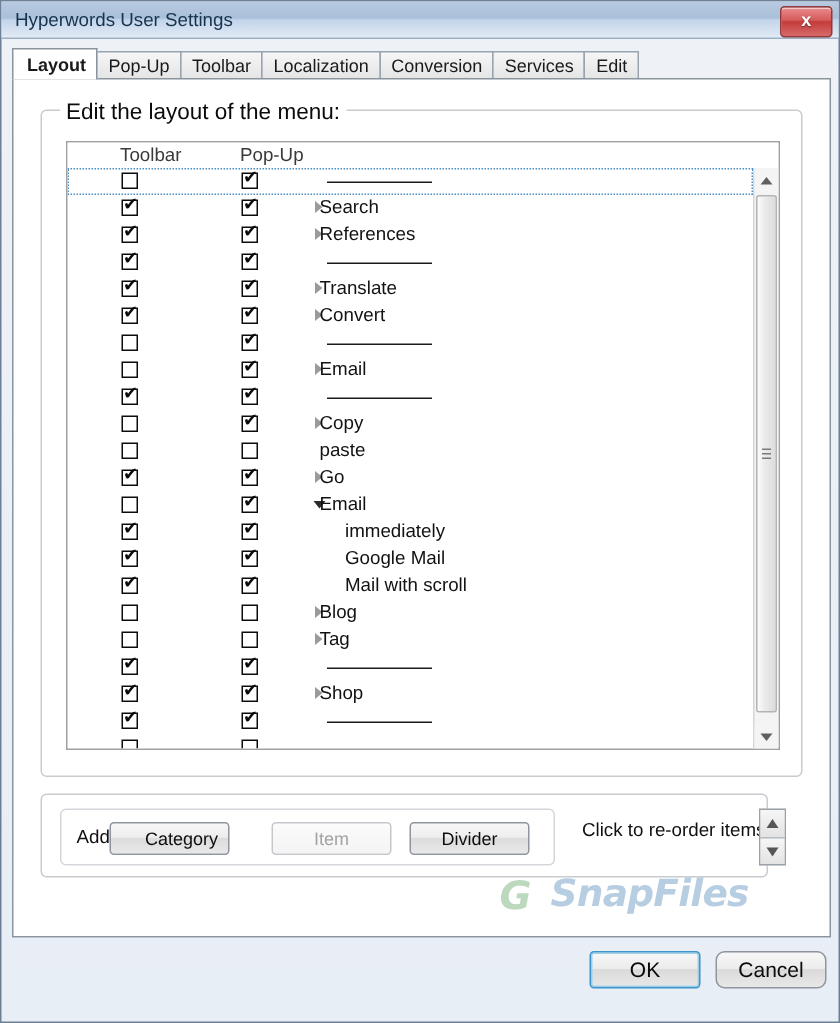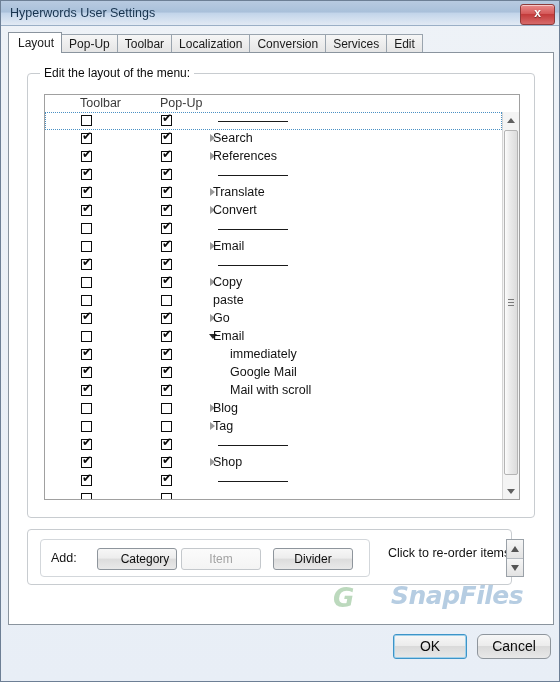--- a/index.html
+++ b/index.html
@@ -54,39 +54,39 @@
     background:linear-gradient(180deg,#f6f6f6 0%,#e4e4e4 100%);
     font-size:12px;color:#1a1a1a;
     margin-right:-1px;cursor:pointer;white-space:nowrap;
     box-sizing:border-box;
   }
   .tab.active{
     height:21px;line-height:21px;
     background:#ffffff;
     border-color:#8a949e;
     position:relative;z-index:3;
-    font-weight:normal;
+    font-weight:bold;
     padding-left:9px;
   }
   
   .panel{
     position:absolute;left:7px;top:51px;width:546px;height:573px;
     background:#ffffff;border:1px solid #8a949e;
     box-sizing:border-box;
   }
   
   .groupbox{
     position:absolute;left:18px;top:20px;width:508px;height:445px;
     border:1px solid #c8ccd0;border-radius:4px;
     box-sizing:border-box;
   }
   .group-label{
     position:absolute;left:12px;top:-8px;
     background:#fff;padding:0 4px;
-    font-size:12px;color:#0b0b0b;white-space:nowrap;
+    font-size:15px;color:#0b0b0b;white-space:nowrap;
   }
   
   .listframe{
     position:absolute;left:16px;top:20px;width:476px;height:406px;
     border:1px solid #a0a0a0;background:#fff;
     box-sizing:border-box;overflow:hidden;
   }
   .list-header{
     position:relative;height:17px;
     border-bottom:none;background:#fff;
@@ -190,21 +190,21 @@
     text-align:center;font-size:12px;color:#0d0d0d;
     background:linear-gradient(180deg,#f7f7f7 0%,#ededed 46%,#dcdcdc 50%,#e9e9e9 100%);
     border:1px solid #8e959c;border-radius:3px;
     box-sizing:border-box;cursor:pointer;
   }
   .btn.disabled{
     color:#a3a3a3;border-color:#c4c8cc;
     background:linear-gradient(180deg,#fbfbfb 0%,#f4f4f4 100%);
     cursor:default;
   }
-  .btn-category{left:56px;width:80px;padding-left:16px;}
+  .btn-category{left:32px;width:80px;padding-left:16px;}
   .btn-item{left:140px;width:80px;}
   .btn-divider{left:232px;width:80px;}
   .reorder-label{
     position:absolute;left:360px;top:16px;font-size:12.5px;color:#111;
     white-space:nowrap;
   }
   .spin{
     position:absolute;left:478px;top:9px;width:18px;height:38px;
     border:1px solid #9aa1a8;box-sizing:border-box;
     background:#e9e9e9;
@@ -494,21 +494,21 @@
         <div class="up">
             <i></i>
           </div>
         <div class="dn lower">
             <i></i>
           </div>
       </div>
     </div>
 
     <div class="wm-logo">G</div>
-    <div class="watermark" style="left:358px;margin-left:24px;">SnapFiles</div>
+    <div class="watermark" style="left:358px;">SnapFiles</div>
   </div>
 
   <div class="footer">
     <div class="fbtn ok">OK</div>
     <div class="fbtn cancel">Cancel</div>
   </div>
 
 </div>
 
 </body></html>

